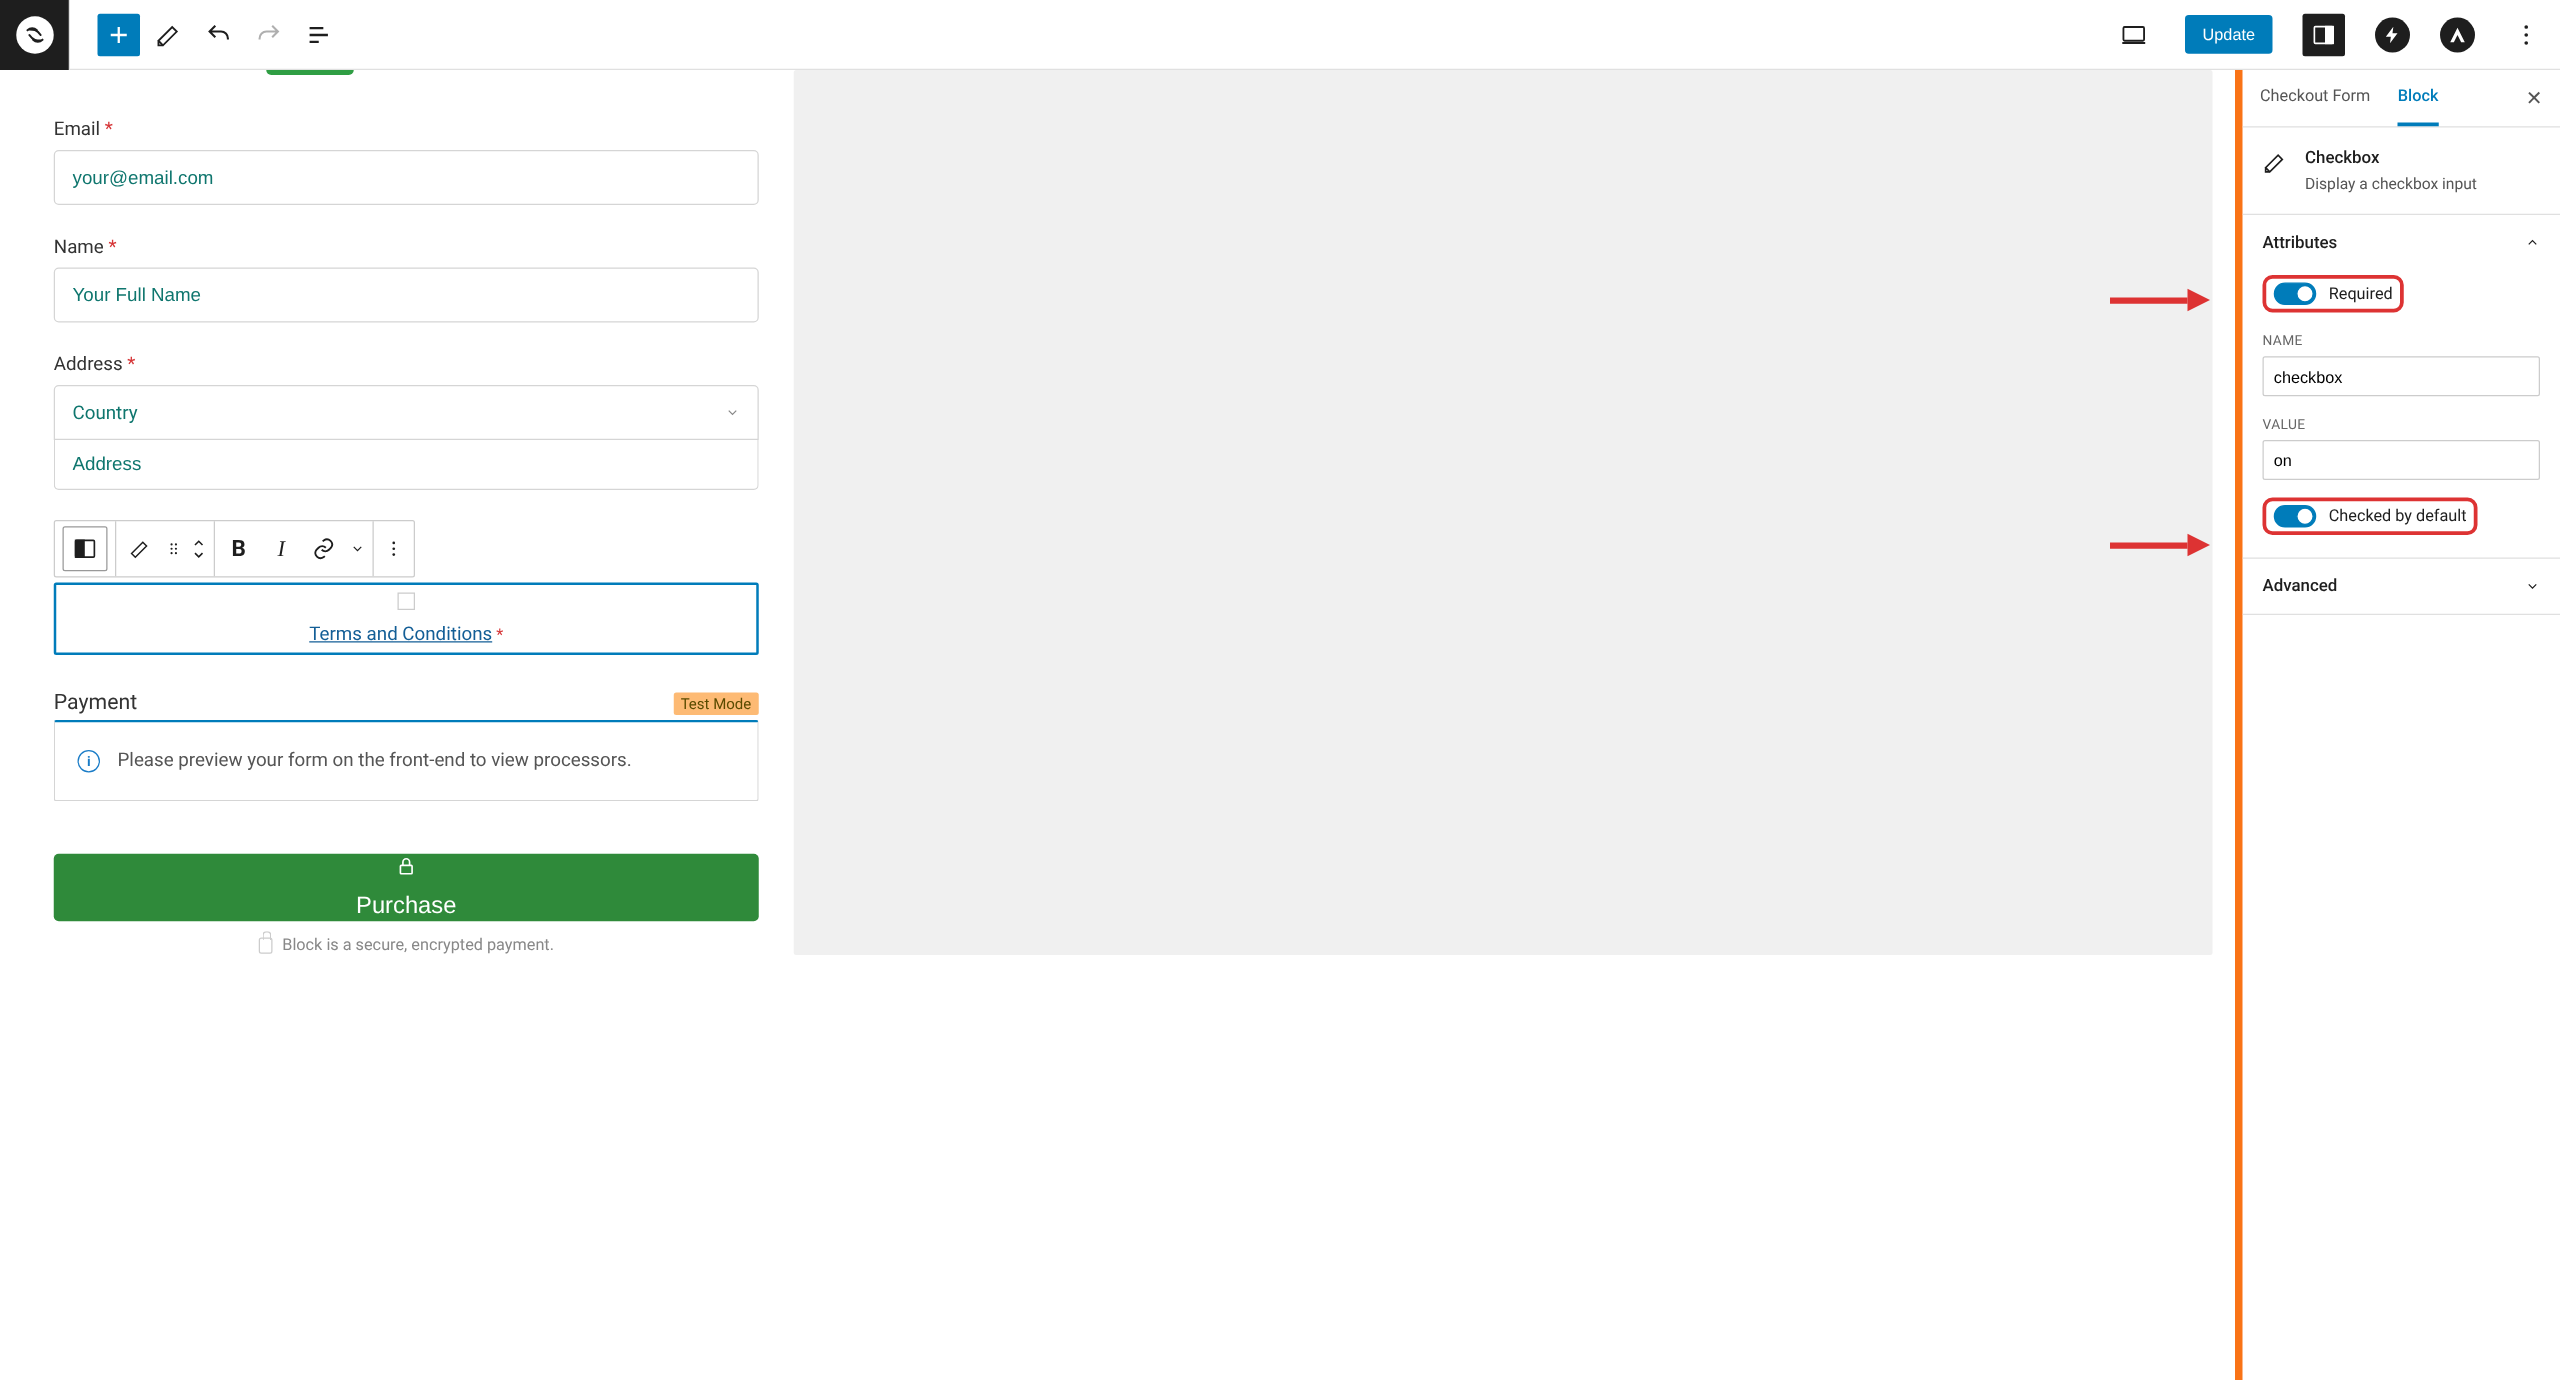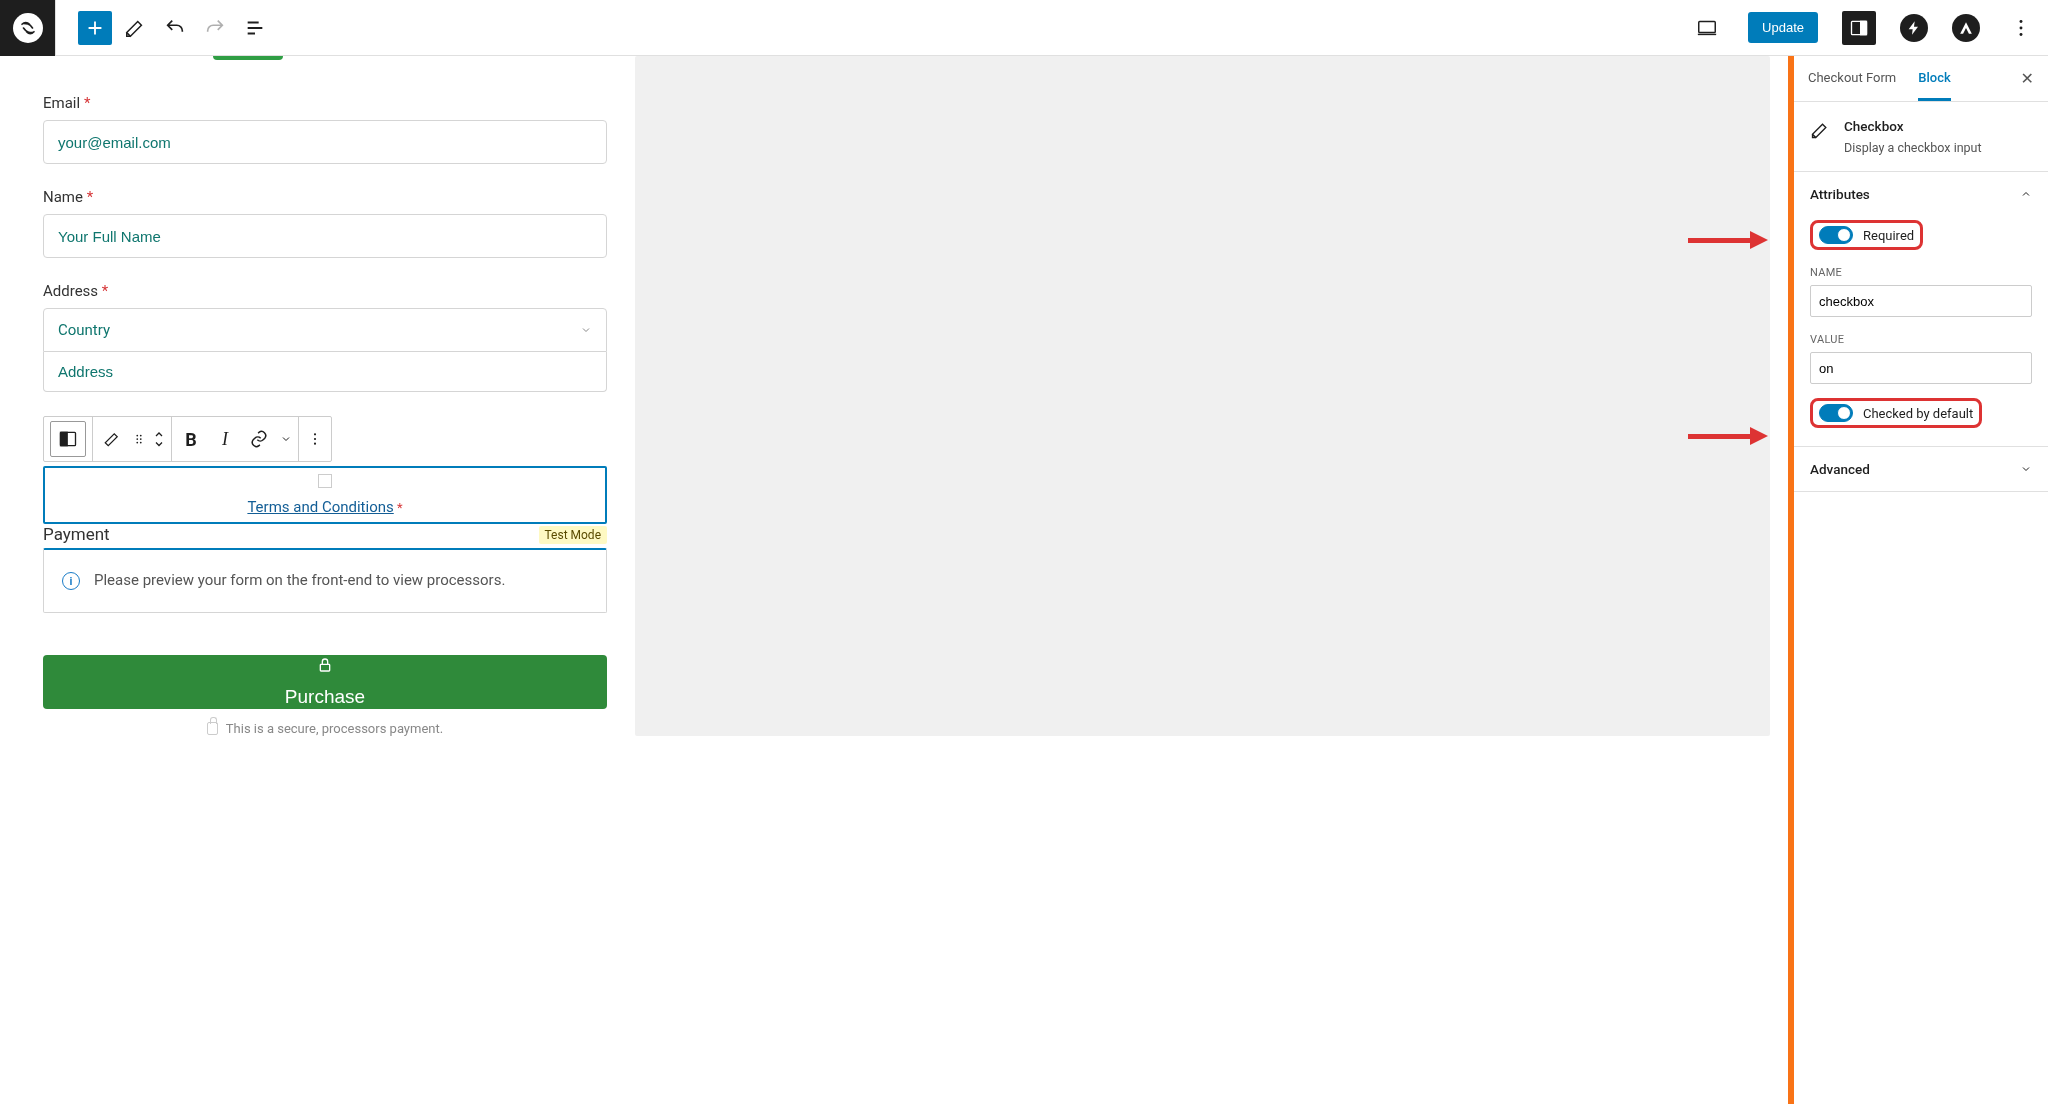--- a/index.html
+++ b/index.html
@@ -45,23 +45,23 @@
   .bt-btn { width:34px; height:44px; display:flex; align-items:center; justify-content:center; cursor:pointer; }
   .bt-btn.narrow { width: 20px; }
   .bt-btn.stack { flex-direction:column; height:44px; gap: -2px; }
   .bt-btn strong { font-size:18px; font-weight:700; }
   .bt-btn em { font-size:18px; font-style:italic; font-family: Georgia, serif; }
 
   .terms-row { width: 100%; border: 2px solid #007cba; border-radius: 2px; padding: 6px 8px; display:flex; align-items:center; gap:10px;flex-direction:column; }
   .terms-check { width:14px; height:14px; border:1px solid #ccc; background:#fff; }
   .terms-link { color: #135e96; text-decoration: underline; font-size: 15px; }
 
-  .payment-head { display:flex; justify-content:space-between; align-items:flex-end; }
+  .payment-head { display:flex; justify-content:space-between; align-items:flex-end; margin-top: 28px; }
   .payment-head h3 { font-size: 17px; font-weight: 400; color:#333;}
-  .test-mode { background:#fef9c3; color:#5a4b00; font-size:12px; padding:2px 6px; border-radius:2px;}
+  .test-mode { background:#fdba74; color:#5a4b00; font-size:12px; padding:2px 6px; border-radius:2px;}
   .payment-box { margin-top:4px; border:1px solid #d5d5d5; border-top: 2px solid #007cba; border-radius: 2px; padding: 20px 18px; display:flex; gap:14px; }
   .info-icon { width:18px; height:18px; border:1.5px solid #1a7cc7; border-radius:50%; color:#1a7cc7; display:flex;align-items:center;justify-content:center; font-size:11px; font-weight:700; flex-shrink:0; margin-top:2px;}
   .payment-box p { font-size:15px; color:#555; line-height:1.45; }
 
   .purchase-btn { width:100%; margin-top: 42px; background:#2f8a3a; color:#fff; border:none; border-radius:4px; height:54px; font-size:19px; display:flex; align-items:center; justify-content:center; gap:12px; cursor:pointer;flex-direction:column; }
   .secure-note { text-align:center; color:#888; font-size:13px; margin-top:12px; display:flex; align-items:center; justify-content:center; gap:8px;}
   .lock-sm { width:11px; height:13px; border:1.5px solid #ccc; border-radius:2px; position:relative; }
   .lock-sm::before { content:""; position:absolute; top:-6px; left:2px; width:5px; height:6px; border:1.5px solid #ccc; border-bottom:none; border-radius:3px 3px 0 0;}
 
   
@@ -278,21 +278,21 @@
 
           <button class="purchase-btn">
             <svg width="16" height="18" viewBox="0 0 24 24" fill="none" stroke="#fff" stroke-width="2">
                 <rect x="5" y="11" width="14" height="10" rx="1"></rect>
                 <path d="M8 11V7a4 4 0 018 0v4"></path>
               </svg>
             <span>Purchase</span>
           </button>
           <div class="secure-note">
             <span class="lock-sm"></span>
-            <span>This is a secure, processors payment.</span>
+            <span>Block is a secure, encrypted payment.</span>
           </div>
         </div>
       </div>
       <div class="gray-col"></div>
       <div class="scroll-strip"></div>
     </div>
 
     <div class="arrow" style="top: 176px; right: 20px;">
       <div class="shaft"></div>
         <div class="head"></div>

